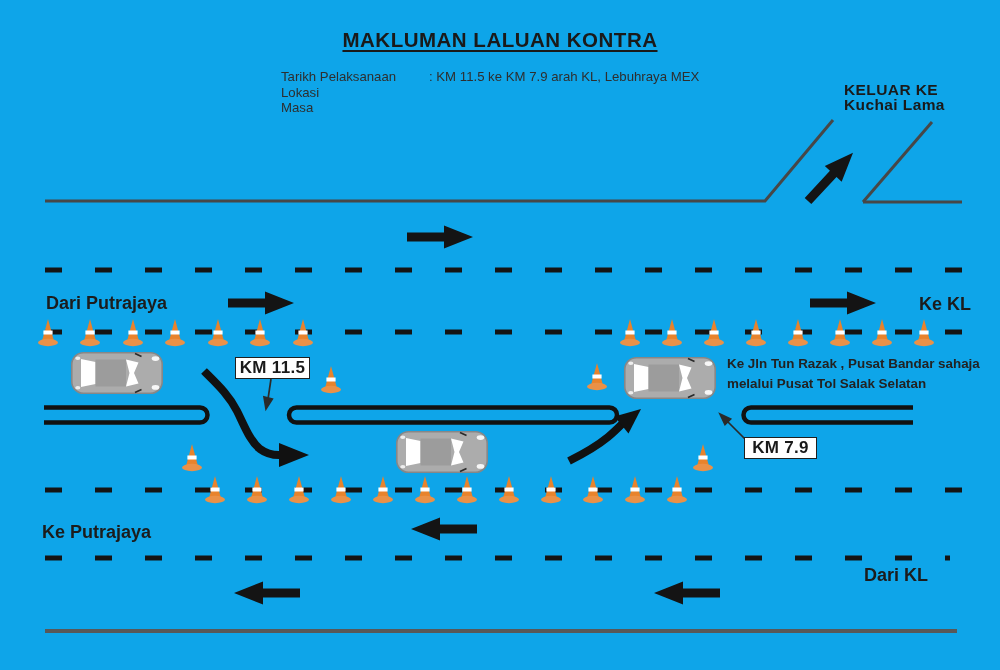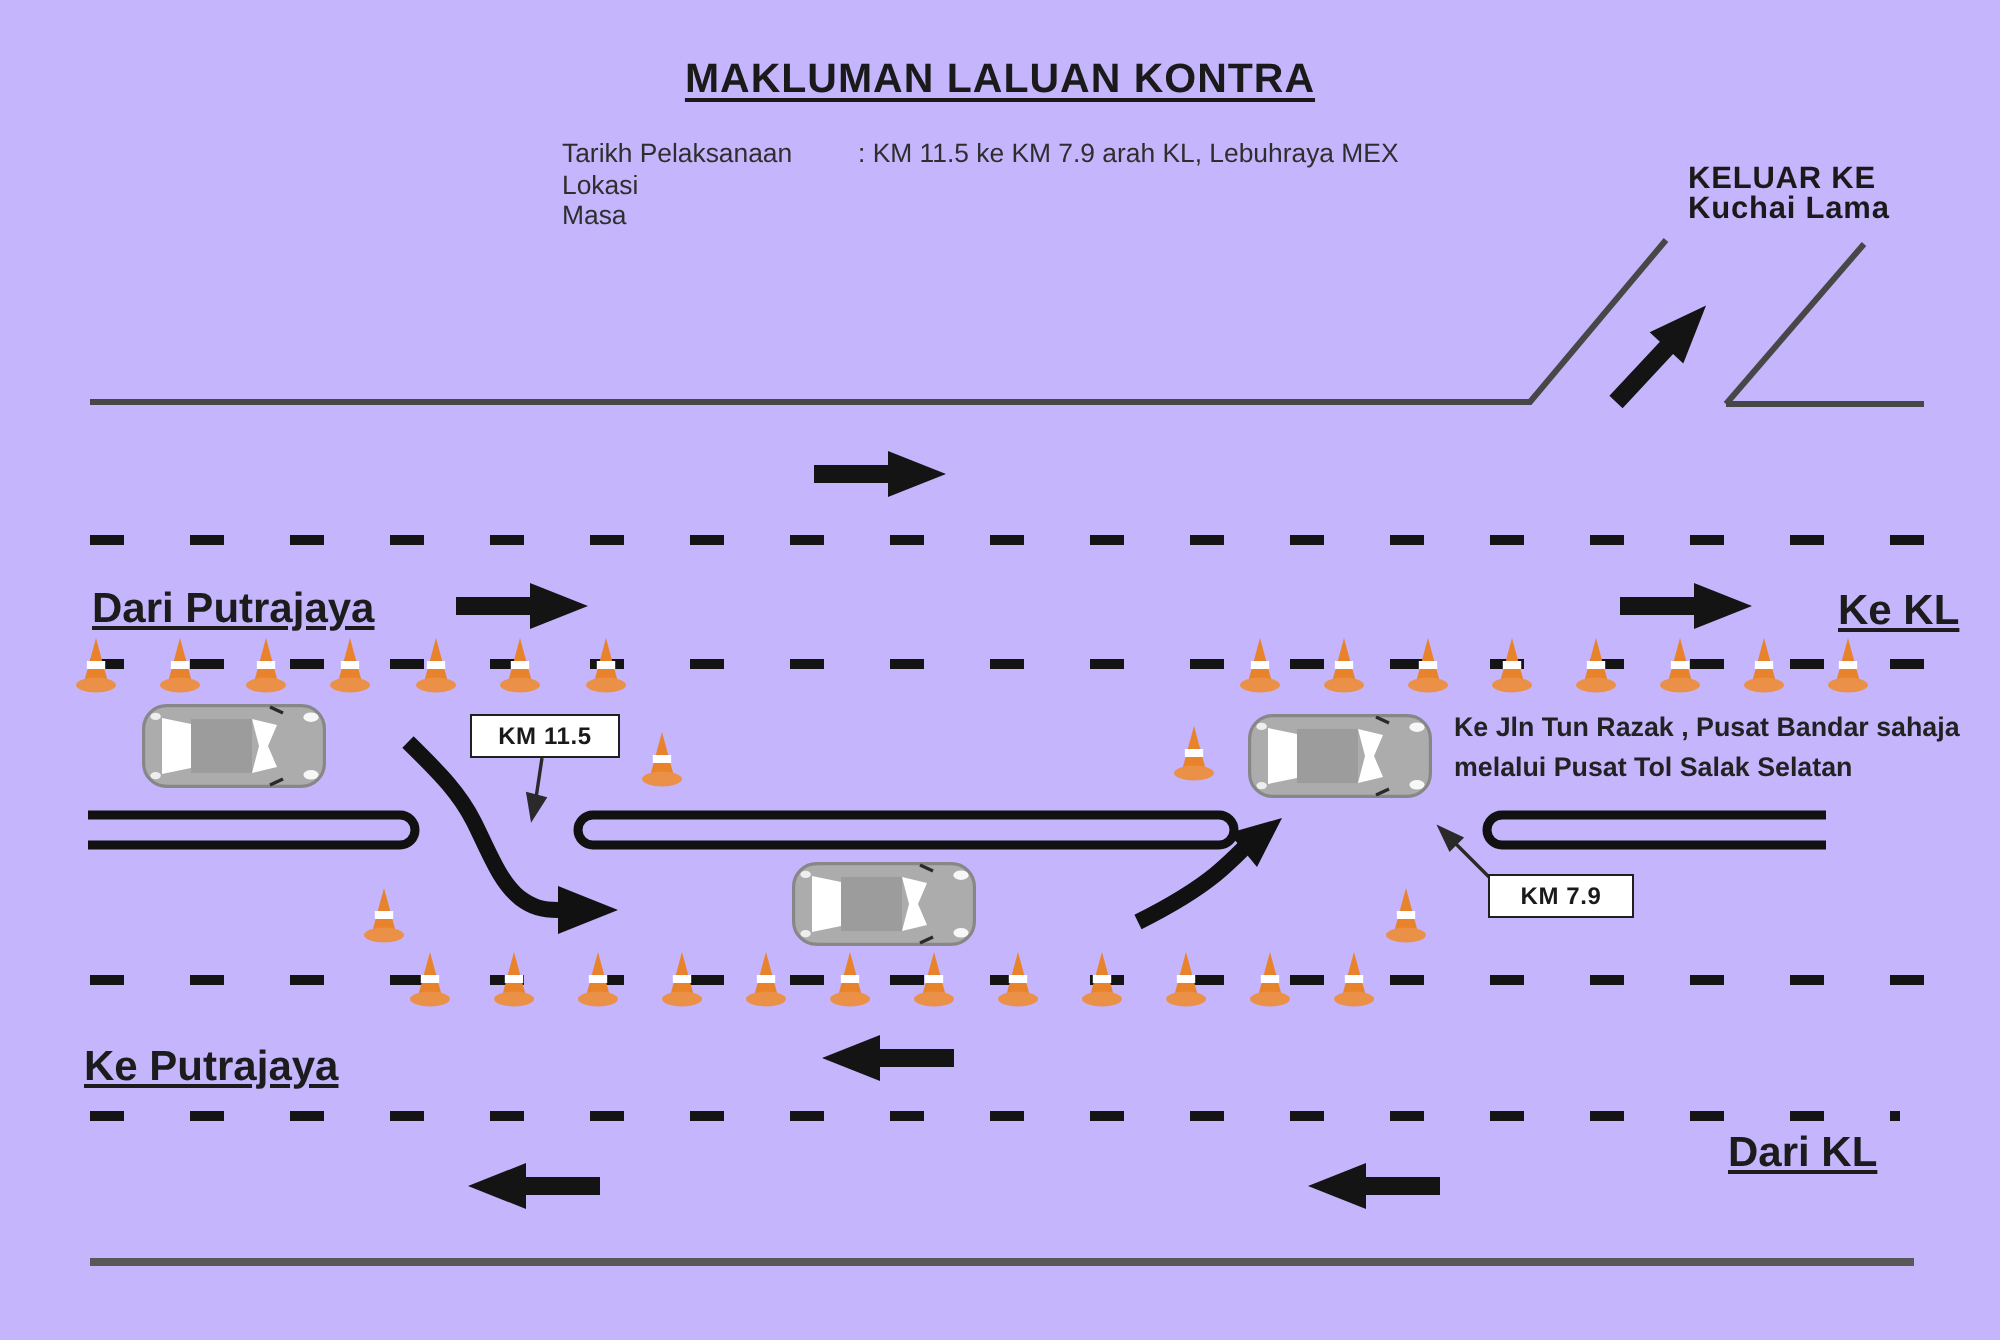--- a/index.html
+++ b/index.html
@@ -1,35 +1,35 @@
 <!DOCTYPE html>
 <html><head>
 <meta charset="utf-8">
 <style>
   html,body{margin:0;padding:0;background:#fff;}
   .stage{
-    position:relative;width:1000px;height:670px;background:#c4b5fd;overflow:hidden;
+    position:relative;width:1000px;height:670px;background:#0ea5e9;overflow:hidden;
     font-family:"Liberation Sans","DejaVu Sans",sans-serif;color:#1a1a1a;
   }
   .stage svg{position:absolute;left:0;top:0;}
   .txt{position:absolute;white-space:nowrap;}
   .title{
     left:0;top:28px;width:1000px;text-align:center;
     font-size:20.5px;font-weight:bold;letter-spacing:.5px;
     text-decoration:underline;text-underline-offset:3px;
   }
   .info-col{left:281px;top:69px;font-size:13.2px;line-height:15.6px;color:#2e2e2e;}
   .info-col.values{left:429px;}
-  .lbl-bold{font-size:21px;font-weight:bold;color:#1c1c1c;text-decoration:underline;}
+  .lbl-bold{font-size:18px;font-weight:bold;color:#1c1c1c;}
   .exit-label{left:844px;top:82px;font-size:15.5px;font-weight:bold;line-height:15px;letter-spacing:.4px;}
   .note{left:727px;top:354px;font-size:13.4px;font-weight:bold;line-height:19.5px;color:#222;}
   .km-box{
     position:absolute;background:#fff;border:1.5px solid #1f1f1f;
     display:flex;align-items:center;justify-content:center;
-    font-size:12px;font-weight:bold;letter-spacing:.3px;
+    font-size:17px;font-weight:bold;letter-spacing:.3px;
   }
   .km115{left:235px;top:357px;width:73px;height:20px;}
   .km79{left:744px;top:437px;width:71px;height:20px;}
 </style>
 </head>
 <body>
 
 <div class="stage">
 
   <svg width="1000" height="670" viewBox="0 0 1000 670">

